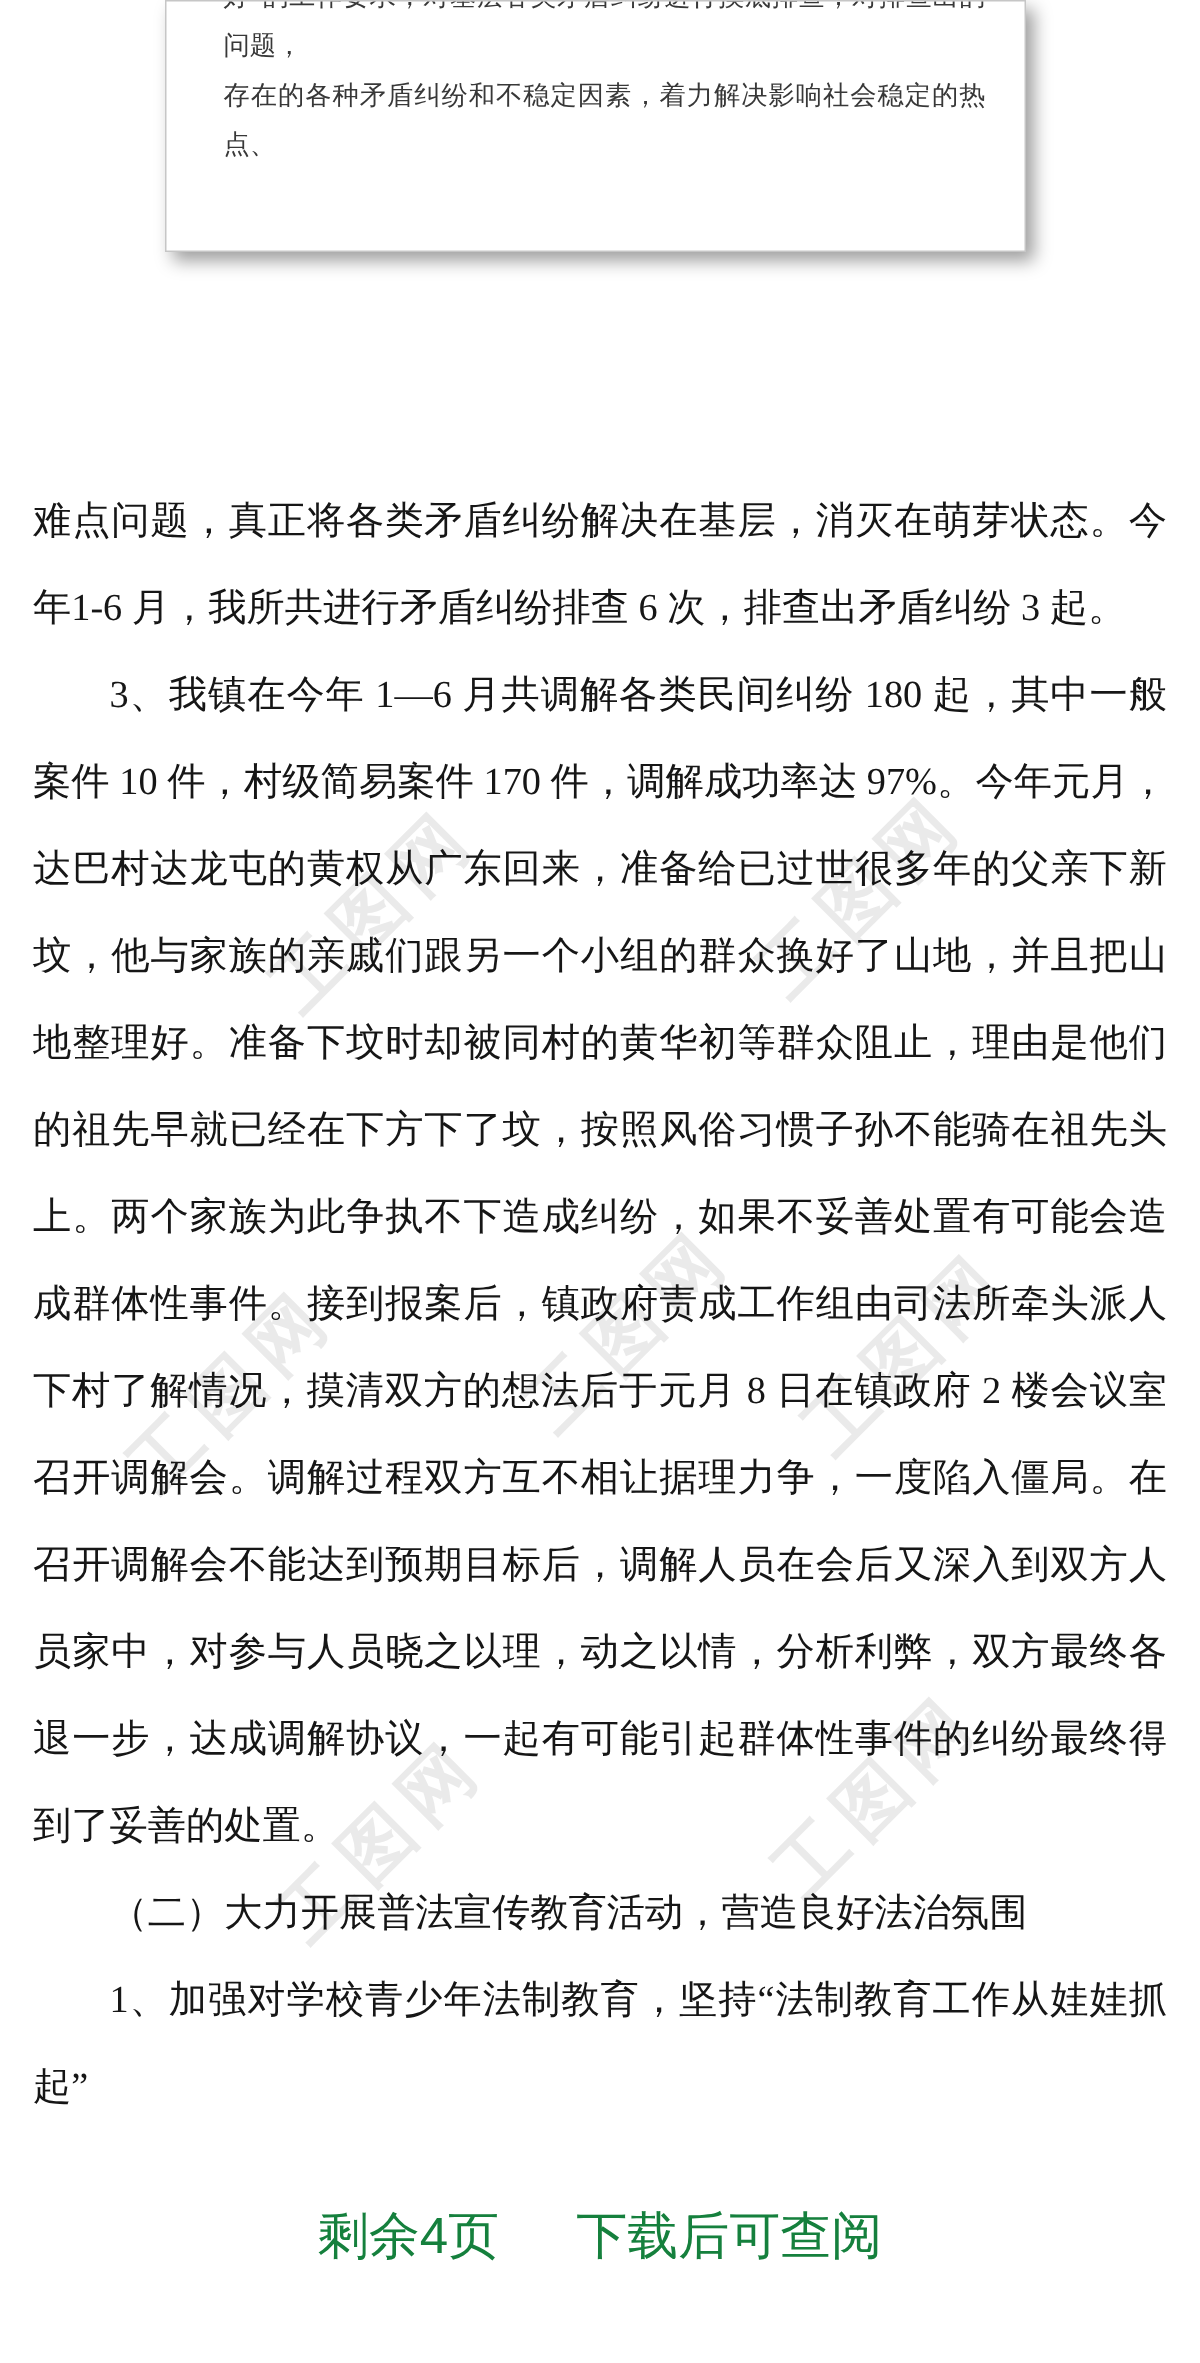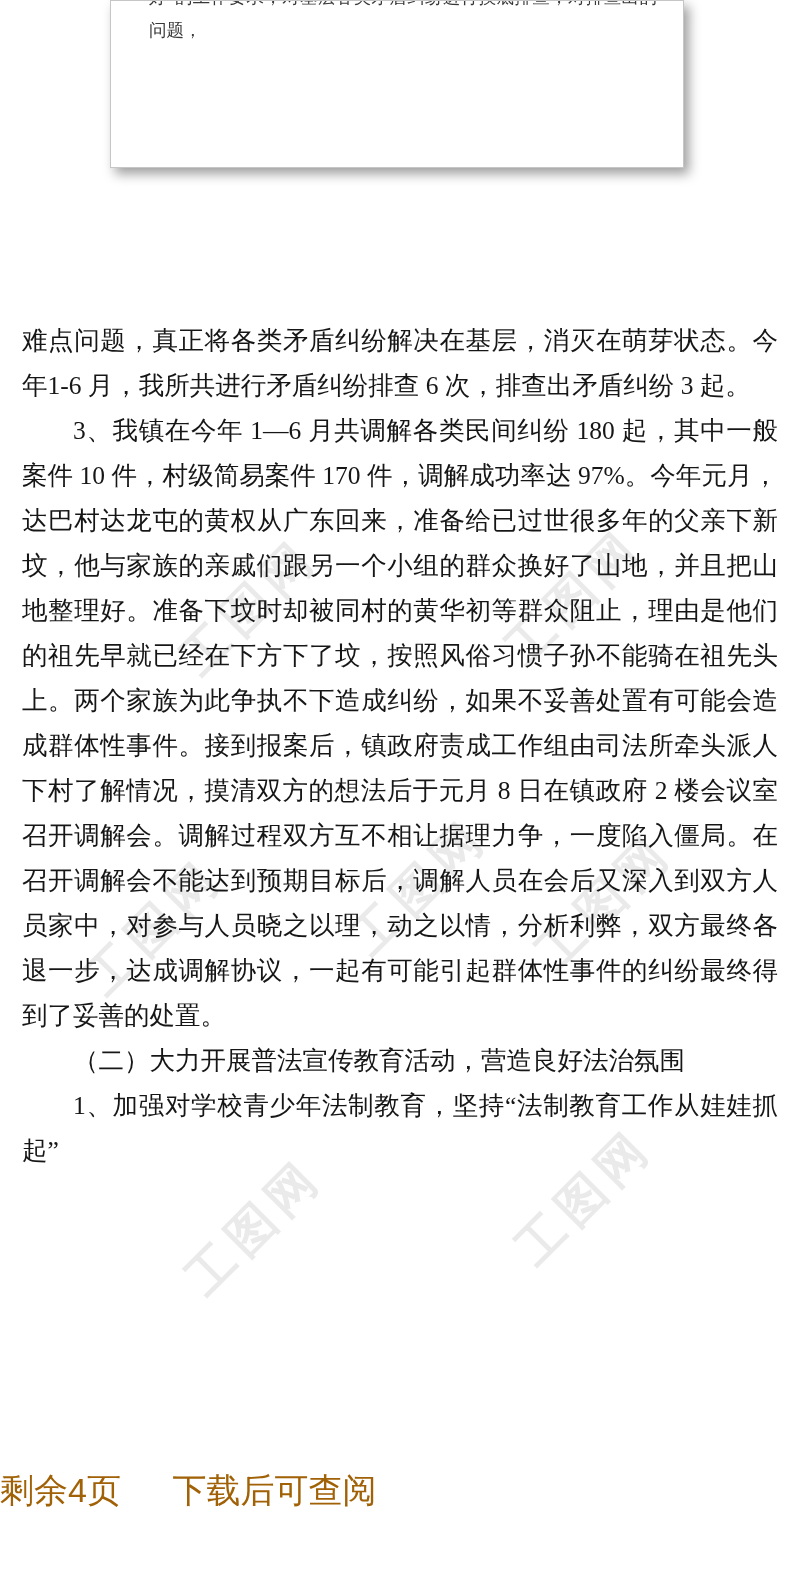--- a/index.html
+++ b/index.html
@@ -46,33 +46,33 @@
   .wm:nth-of-type(4){ left:335px; top:855px; }
   .wm:nth-of-type(5){ left:520px; top:870px; }
   .wm:nth-of-type(6){ left:170px; top:1195px; }
   .wm:nth-of-type(7){ left:500px; top:1165px; }
 
   
   .doc-body {
     position:absolute; top:318px; left:0;
     width:100%; box-sizing:border-box;
     padding:0 22px;
-    font-size:25.5px; line-height:45px;
+    font-size:25.5px; line-height:58px;
     color:#161616;
     text-align:justify;
   }
   .doc-body p { margin:0; }
   .doc-body p.ind { text-indent:2em; }
   .doc-body p.bold { font-weight:normal; }
 
   
   .footer {
     position:absolute; top:1468px; left:0;
-    width:100%; text-align:left;
-    font-size:34px; color:#a16207;
+    width:100%; text-align:center;
+    font-size:34px; color:#15803d;
     font-family:"Liberation Sans","DejaVu Sans",sans-serif;
   }
   .footer .hint { margin-left:42px; }
 </style>
 </head>
 <body>
 
 <div class="stage">
 
   <div class="watermark-layer">
@@ -81,20 +81,21 @@
     <span class="wm">工图网</span>
     <span class="wm">工图网</span>
     <span class="wm">工图网</span>
     <span class="wm">工图网</span>
     <span class="wm">工图网</span>
   </div>
 
   <div class="page-card">
     <div class="card-text">
       <p>好”的工作要求，对基层各类矛盾纠纷进行摸底排查，对排查出的问题，</p>
+      <p>存在的各种矛盾纠纷和不稳定因素，着力解决影响社会稳定的热点、</p>
     </div>
   </div>
 
   <div class="doc-body">
     <p>难点问题，真正将各类矛盾纠纷解决在基层，消灭在萌芽状态。今年1-6 月，我所共进行矛盾纠纷排查 6 次，排查出矛盾纠纷 3 起。</p>
     <p class="ind">3、我镇在今年 1—6 月共调解各类民间纠纷 180 起，其中一般案件 10 件，村级简易案件 170 件，调解成功率达 97%。今年元月，达巴村达龙屯的黄权从广东回来，准备给已过世很多年的父亲下新坟，他与家族的亲戚们跟另一个小组的群众换好了山地，并且把山地整理好。准备下坟时却被同村的黄华初等群众阻止，理由是他们的祖先早就已经在下方下了坟，按照风俗习惯子孙不能骑在祖先头上。两个家族为此争执不下造成纠纷，如果不妥善处置有可能会造成群体性事件。接到报案后，镇政府责成工作组由司法所牵头派人下村了解情况，摸清双方的想法后于元月 8 日在镇政府 2 楼会议室召开调解会。调解过程双方互不相让据理力争，一度陷入僵局。在召开调解会不能达到预期目标后，调解人员在会后又深入到双方人员家中，对参与人员晓之以理，动之以情，分析利弊，双方最终各退一步，达成调解协议，一起有可能引起群体性事件的纠纷最终得到了妥善的处置。</p>
     <p class="ind bold">（二）大力开展普法宣传教育活动，营造良好法治氛围</p>
     <p class="ind">1、加强对学校青少年法制教育，坚持“法制教育工作从娃娃抓起”</p>
   </div>
 

